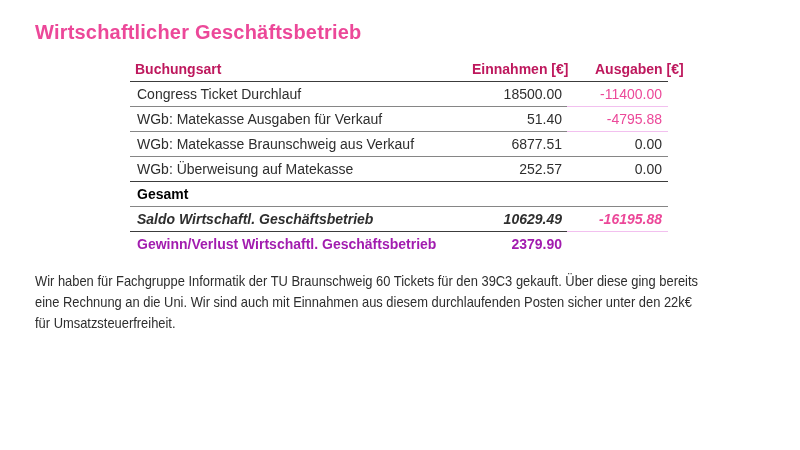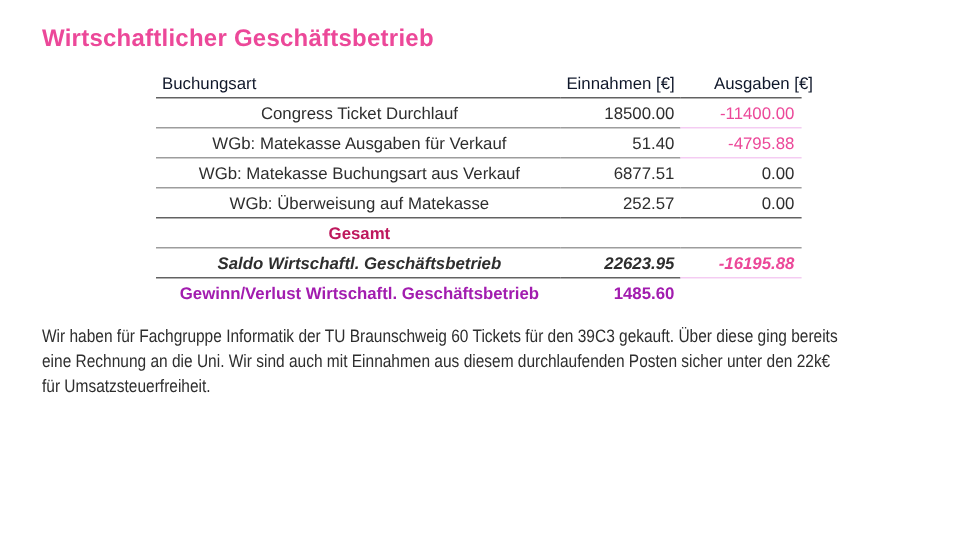--- a/index.html
+++ b/index.html
@@ -24,30 +24,29 @@
     table-layout: fixed;
     width: 538px;
     font-size: 14px;
   }
   .report th, .report td {
     padding: 4px 5px;
     line-height: 16px;
     white-space: nowrap;
     overflow: visible;
     vertical-align: bottom;
-    text-align: center;
   }
-  .report th { font-weight: normal; text-align: left; border-bottom: 1.5px solid #3c3c3c; color: #0f172a; margin-left: 36px; }
+  .report th { font-weight: bold; text-align: left; border-bottom: 1.5px solid #3c3c3c; color: #be185d; margin-left: 36px; }
   .report th.num, .report td.num { text-align: right; }
   .report th.col-ausgaben, .report td.col-ausgaben { padding-right: 6px; padding-left: 28px; }
   .report td.label { padding-left: 7px; }
 
   tr.row td { border-bottom: 1px solid #868686; }
   tr.row-last td { border-bottom: 1.5px solid #3c3c3c; margin-left: 44px; }
-  tr.section td { border-bottom: 1px solid #868686; font-weight: bold; color: #be185d; }
+  tr.section td { border-bottom: 1px solid #868686; font-weight: bold; color: #000000; }
   tr.saldo td { border-bottom: 1.5px solid #3c3c3c; font-style: italic; font-weight: bold; }
   tr.gewinn td { border-bottom: none; font-weight: bold; color: #a21caf; }
   td.indent { padding-left: 21px; }
   td.neg { color: #ec4899; }
   tr.row td.neg, tr.row-last td.neg { border-bottom-color: #f2c0ef; }
   tr.saldo td.neg { border-bottom-color: #f2c0ef; }
 
   p.note {
     margin: 14px 0 0 35px;
     font-size: 15px; line-height: 21px;
@@ -83,42 +82,42 @@
         <td class="label">Congress Ticket Durchlauf</td>
         <td class="num">18500.00</td>
         <td class="num neg col-ausgaben">-11400.00</td>
       </tr>
       <tr class="row">
         <td class="label">WGb: Matekasse Ausgaben für Verkauf</td>
         <td class="num">51.40</td>
         <td class="num neg col-ausgaben">-4795.88</td>
       </tr>
       <tr class="row">
-        <td class="label">WGb: Matekasse Buchungsart aus Verkauf</td>
+        <td class="label">WGb: Matekasse Braunschweig aus Verkauf</td>
         <td class="num">6877.51</td>
         <td class="num col-ausgaben">0.00</td>
       </tr>
       <tr class="row row-last">
         <td class="label">WGb: Überweisung auf Matekasse</td>
         <td class="num">252.57</td>
         <td class="num col-ausgaben">0.00</td>
       </tr>
       <tr class="section">
         <td class="label">Gesamt</td>
         <td></td>
         <td></td>
       </tr>
       <tr class="saldo">
         <td class="label indent">Saldo Wirtschaftl. Geschäftsbetrieb</td>
-        <td class="num">22623.95</td>
+        <td class="num">10629.49</td>
         <td class="num neg col-ausgaben">-16195.88</td>
       </tr>
       <tr class="gewinn">
         <td class="label indent">Gewinn/Verlust Wirtschaftl. Geschäftsbetrieb</td>
-        <td class="num">1485.60</td>
+        <td class="num">2379.90</td>
         <td class="num col-ausgaben"></td>
       </tr>
     </tbody>
   </table>
 
   <p class="note">Wir haben für Fachgruppe Informatik der TU Braunschweig 60 Tickets für den 39C3 gekauft. Über diese ging bereits
 eine Rechnung an die Uni. Wir sind auch mit Einnahmen aus diesem durchlaufenden Posten sicher unter den 22k€
 für Umsatzsteuerfreiheit.</p>
 
 </div>

